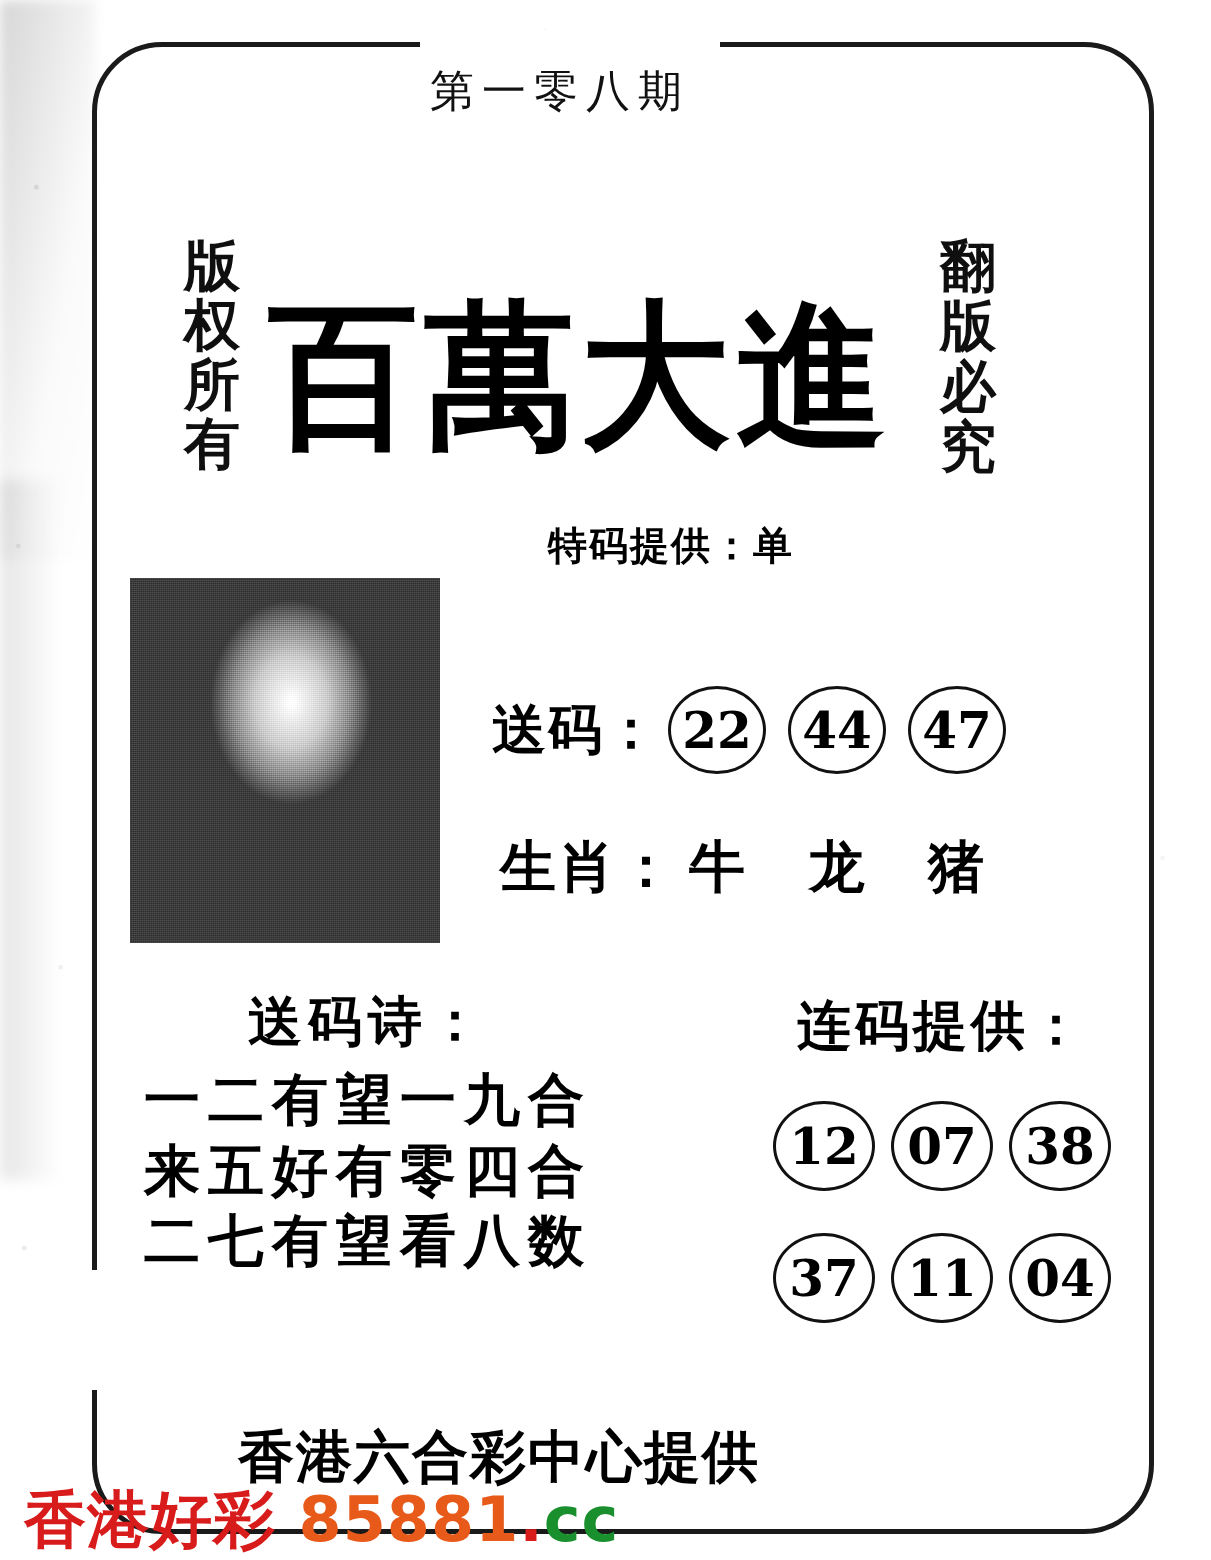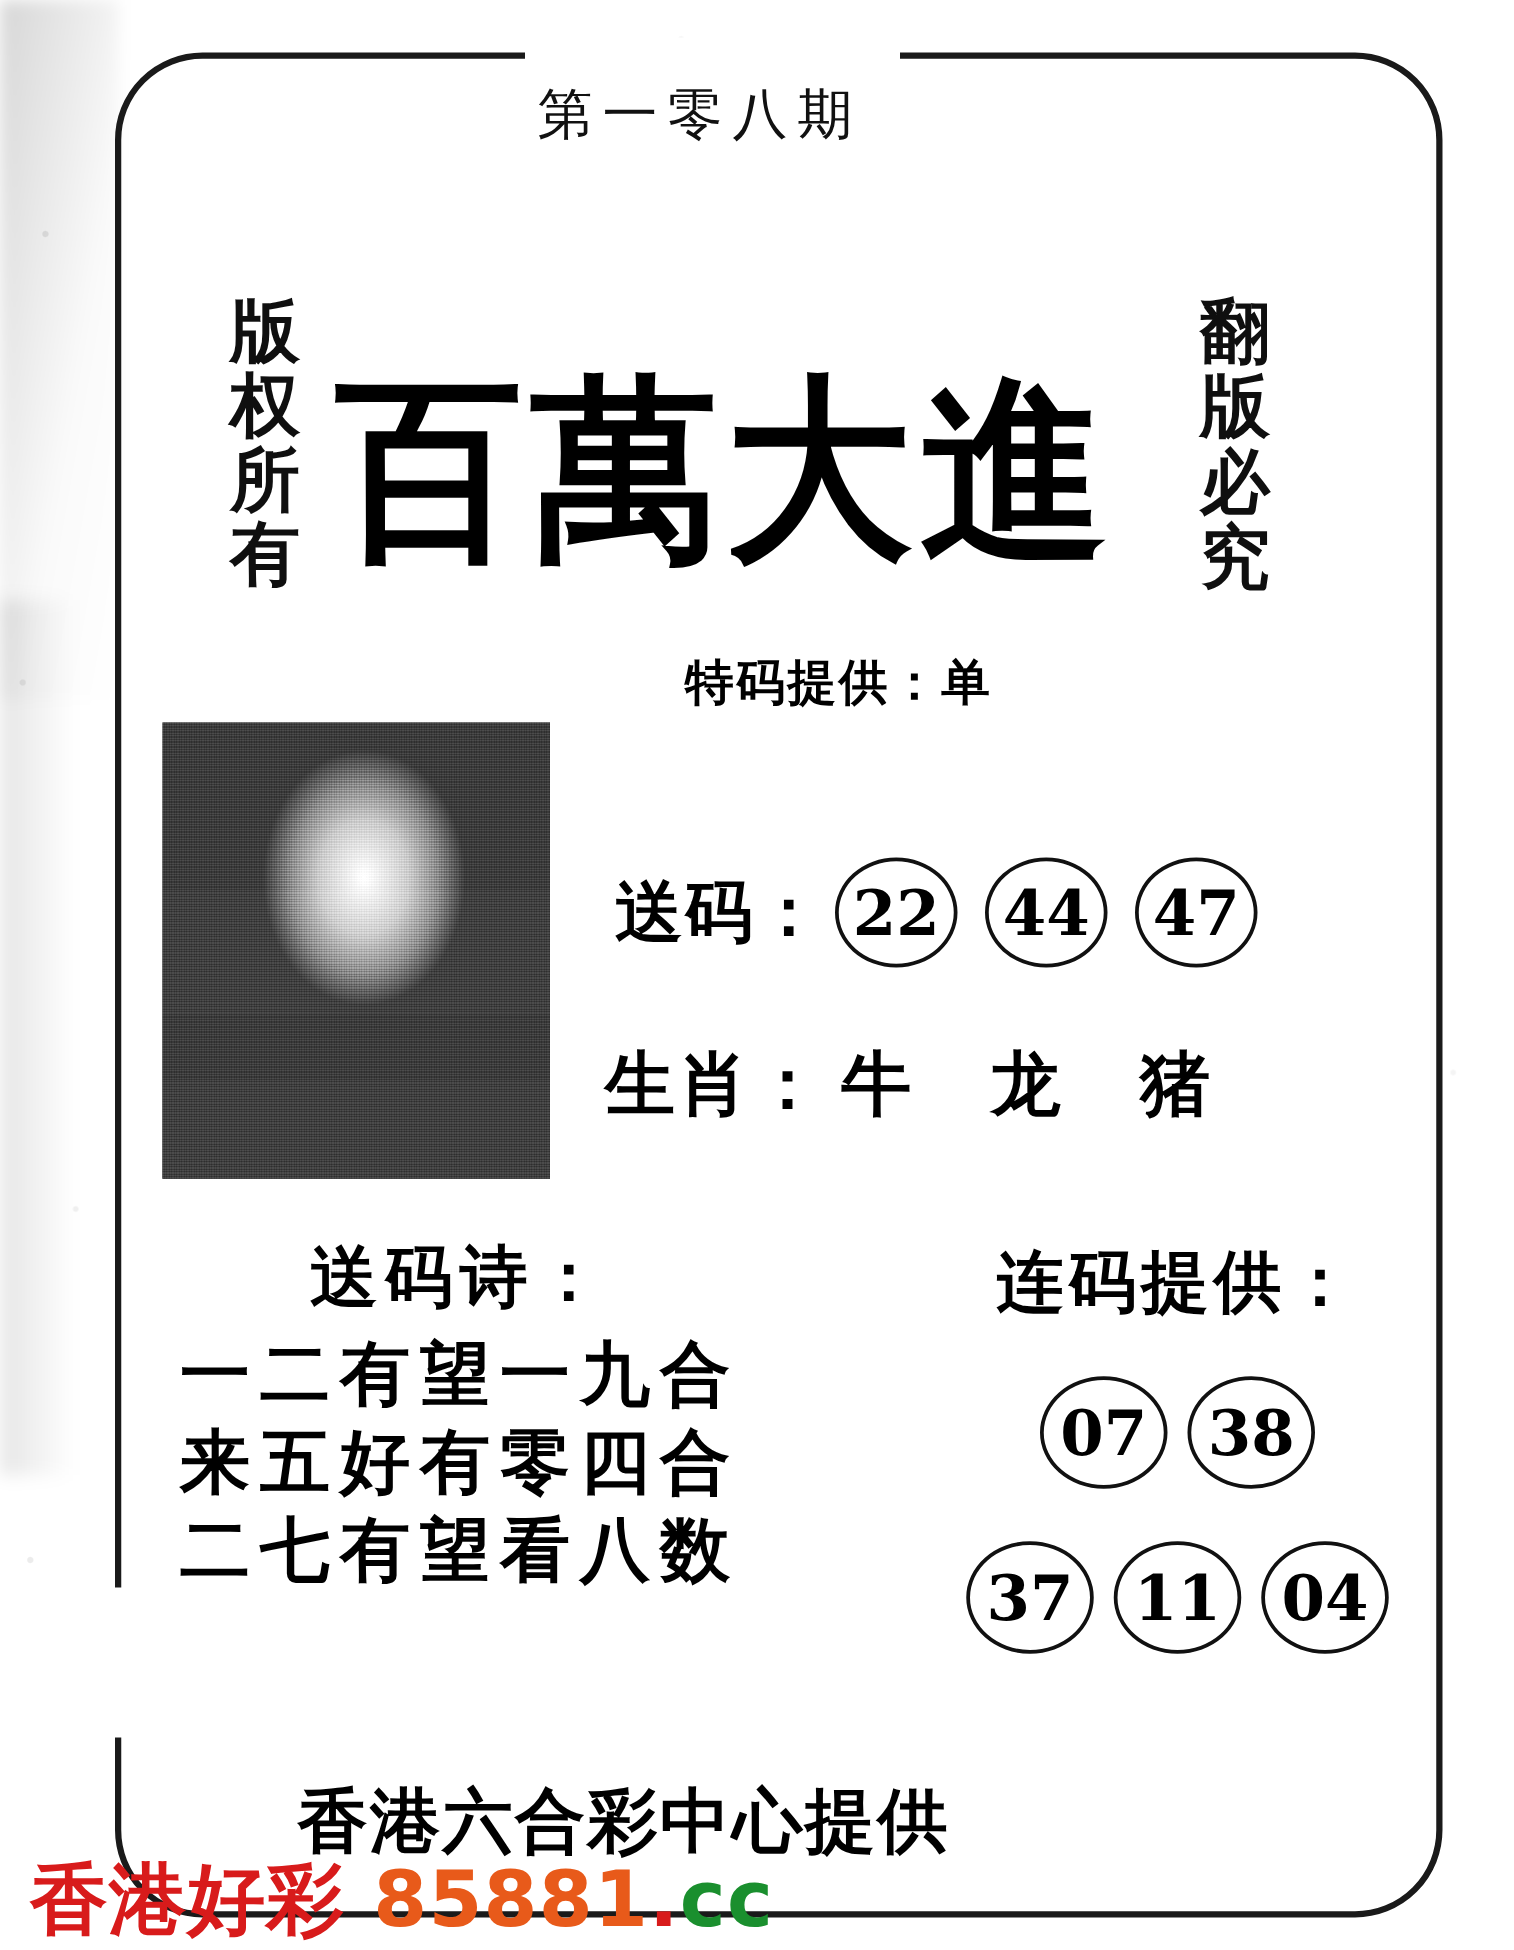--- a/index.html
+++ b/index.html
@@ -96,21 +96,21 @@
   }
   .copyright-right {
     position: absolute;
     left: 940px;
     top: 236px;
     width: 96px;
     font-size: 56px;
     font-weight: bold;
     line-height: 1.08;
     color: #0f0f0f;
-    text-align: center;
+    text-align: left;
   }
 
   .main-title {
     position: absolute;
     left: 268px;
     top: 272px;
     font-family: "DejaVu Serif", serif;
     font-size: 150px;
     font-weight: bold;
     letter-spacing: 6px;
@@ -177,21 +177,21 @@
     justify-content: center;
     font-family: "DejaVu Serif", serif;
     font-size: 50px;
     font-weight: bold;
     color: #000;
     margin-right: 22px;
   }
 
   .zodiac-row {
     position: absolute;
-    left: 484px;
+    left: 500px;
     top: 830px;
     font-size: 56px;
     font-weight: bold;
     color: #000;
     letter-spacing: 3px;
     white-space: nowrap;
   }
   .zodiac-row .animals {
     letter-spacing: 22px;
     margin-left: 12px;
@@ -308,20 +308,21 @@
 <div class="poem-block">
   <div class="poem-title">送码诗：</div>
   <div class="poem-line">一二有望一九合</div>
   <div class="poem-line">来五好有零四合</div>
   <div class="poem-line">二七有望看八数</div>
 </div>
 
 <div class="lian-block">
   <div class="lian-title">连码提供：</div>
   <div class="lian-row">
+    <span class="ball">12</span>
     <span class="ball">07</span>
     <span class="ball">38</span>
   </div>
   <div class="lian-row second">
     <span class="ball">37</span>
     <span class="ball">11</span>
     <span class="ball">04</span>
   </div>
 </div>
 

